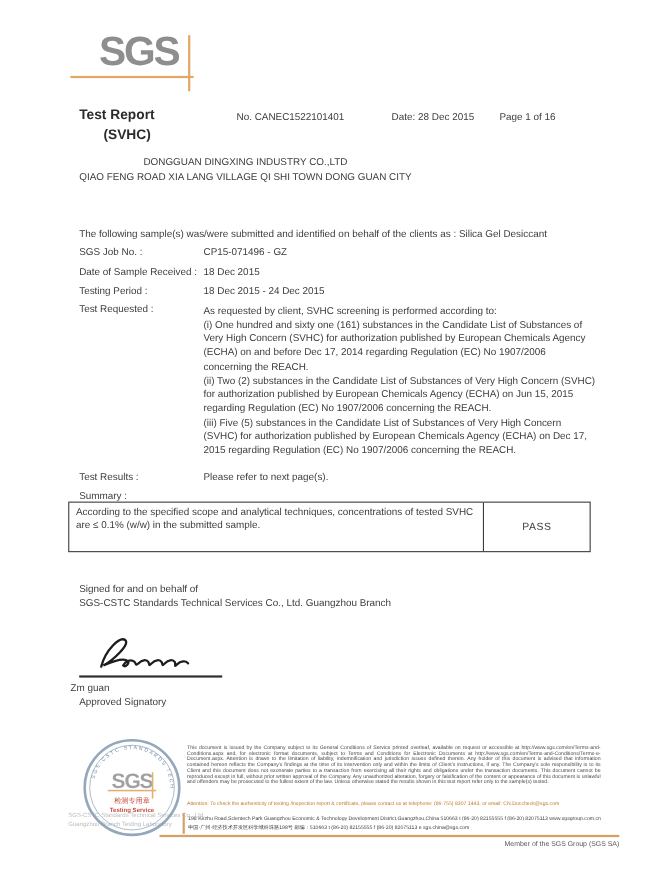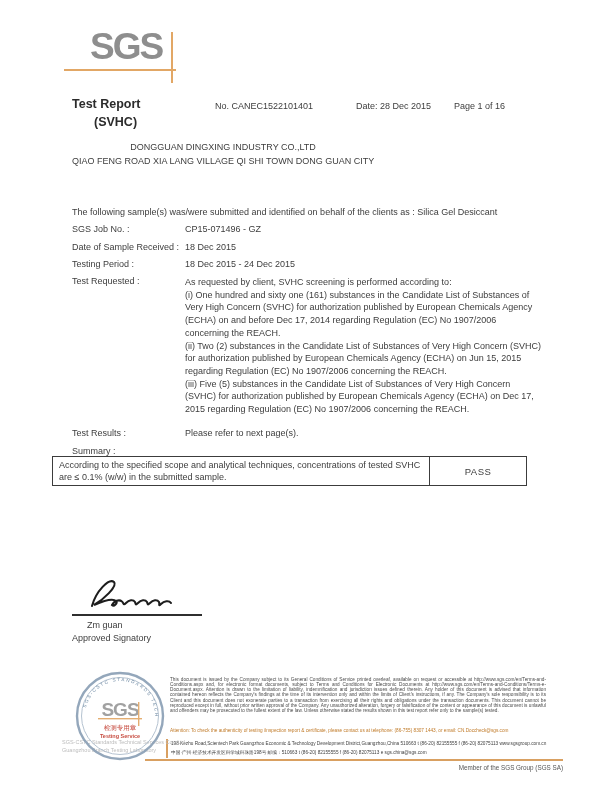--- a/index.html
+++ b/index.html
@@ -20,28 +20,28 @@
   .meta-page{left:454px;}
   
   .client{left:72px;top:141px;font-size:9px;line-height:13.5px;color:#3d3d3d;text-align:center;}
   .intro{left:72px;top:207px;font-size:9px;color:#3d3d3d;}
   
   .flabel{left:72px;font-size:9px;color:#3d3d3d;}
   .fvalue{left:185px;font-size:9px;color:#3d3d3d;}
   .para{width:356px;white-space:pre-line;line-height:12.7px;}
   
   .sum-label{left:72px;top:446px;font-size:9px;}
-  .sum-table{left:52px;top:456px;width:475px;height:30px;border:1.5px solid #3c3c3c;display:flex;box-sizing:border-box;}
+  .sum-table{left:62px;top:456px;width:475px;height:46px;border:1.5px solid #3c3c3c;display:flex;box-sizing:border-box;}
   .sum-cell{flex:1;padding:3px 6px;font-size:9px;line-height:11.8px;}
   .sum-result{width:96px;border-left:1.5px solid #3c3c3c;display:flex;align-items:center;justify-content:center;font-size:9.5px;letter-spacing:.5px;}
   
   .sig-for{left:72px;top:529px;font-size:9px;line-height:12.5px;}
   .sig-svg{left:84px;top:573px;}
   .sig-line{left:72px;top:614px;width:130px;height:1.5px;background:#2f2f2f;}
-  .sig-name{left:87px;top:620px;font-size:9px;}
+  .sig-name{left:64px;top:620px;font-size:9px;}
   .sig-role{left:72px;top:633px;font-size:9px;}
   
   .wm-company{left:62px;top:738px;font-size:5.5px;line-height:8px;color:#bcbcbc;z-index:1;white-space:nowrap;}
   .stamp{left:72px;top:670px;z-index:2;opacity:.92;}
   .fineprint{left:170px;top:677px;width:376px;font-size:4.7px;line-height:5.15px;text-align:justify;color:#4a4a4a;}
   .attention{left:170px;top:728px;width:376px;font-size:4.7px;line-height:5.2px;color:#c07a28;}
   .addr-vline{left:166px;top:739px;width:1.5px;height:19px;background:#d9a061;}
   .addr{left:171px;width:392px;font-size:4.7px;white-space:nowrap;overflow:hidden;color:#3f3f3f;}
   .addr1{top:741px;}
   .addr2{top:749px;}
@@ -88,20 +88,22 @@
   <div class="abs flabel" style="top:428px">Test Results :</div>
   <div class="abs fvalue" style="top:428px">Please refer to next page(s).</div>
 
   <div class="abs sum-label">Summary :</div>
   <div class="abs sum-table">
     <div class="sum-cell">According to the specified scope and analytical techniques, concentrations of tested SVHC are ≤ 0.1% (w/w) in the submitted sample.</div>
     <div class="sum-result">PASS</div>
   </div>
 
   <div class="abs sig-for">
+    <div>Signed for and on behalf of</div>
+    <div>SGS-CSTC Standards Technical Services Co., Ltd. Guangzhou Branch</div>
   </div>
 
   <svg class="abs sig-svg" width="112" height="42" viewBox="0 0 112 42">
     <path d="M8 33 C12 18 25 5 30 9 C34 13 19 27 10 32 C19 28 29 25 32 28 C34 30 30 34 28 32 C30 28 35 26 38 28.5 C40 30 39 33 42 30 C45 27 49 26 51 29 C52 31 51 33 54 30 C57 27 61 26 63 29 C64 31 63 33 66 30 C69 27 73 26 75 29 C76 31 74 34 77 31 C80 28 85 27 87 30" fill="none" stroke="#1d1d1d" stroke-width="2.1" stroke-linecap="round"></path>
   </svg>
   <div class="abs sig-line"></div>
   <div class="abs sig-name">Zm guan</div>
   <div class="abs sig-role">Approved Signatory</div>
 
   <div class="abs wm-company">

